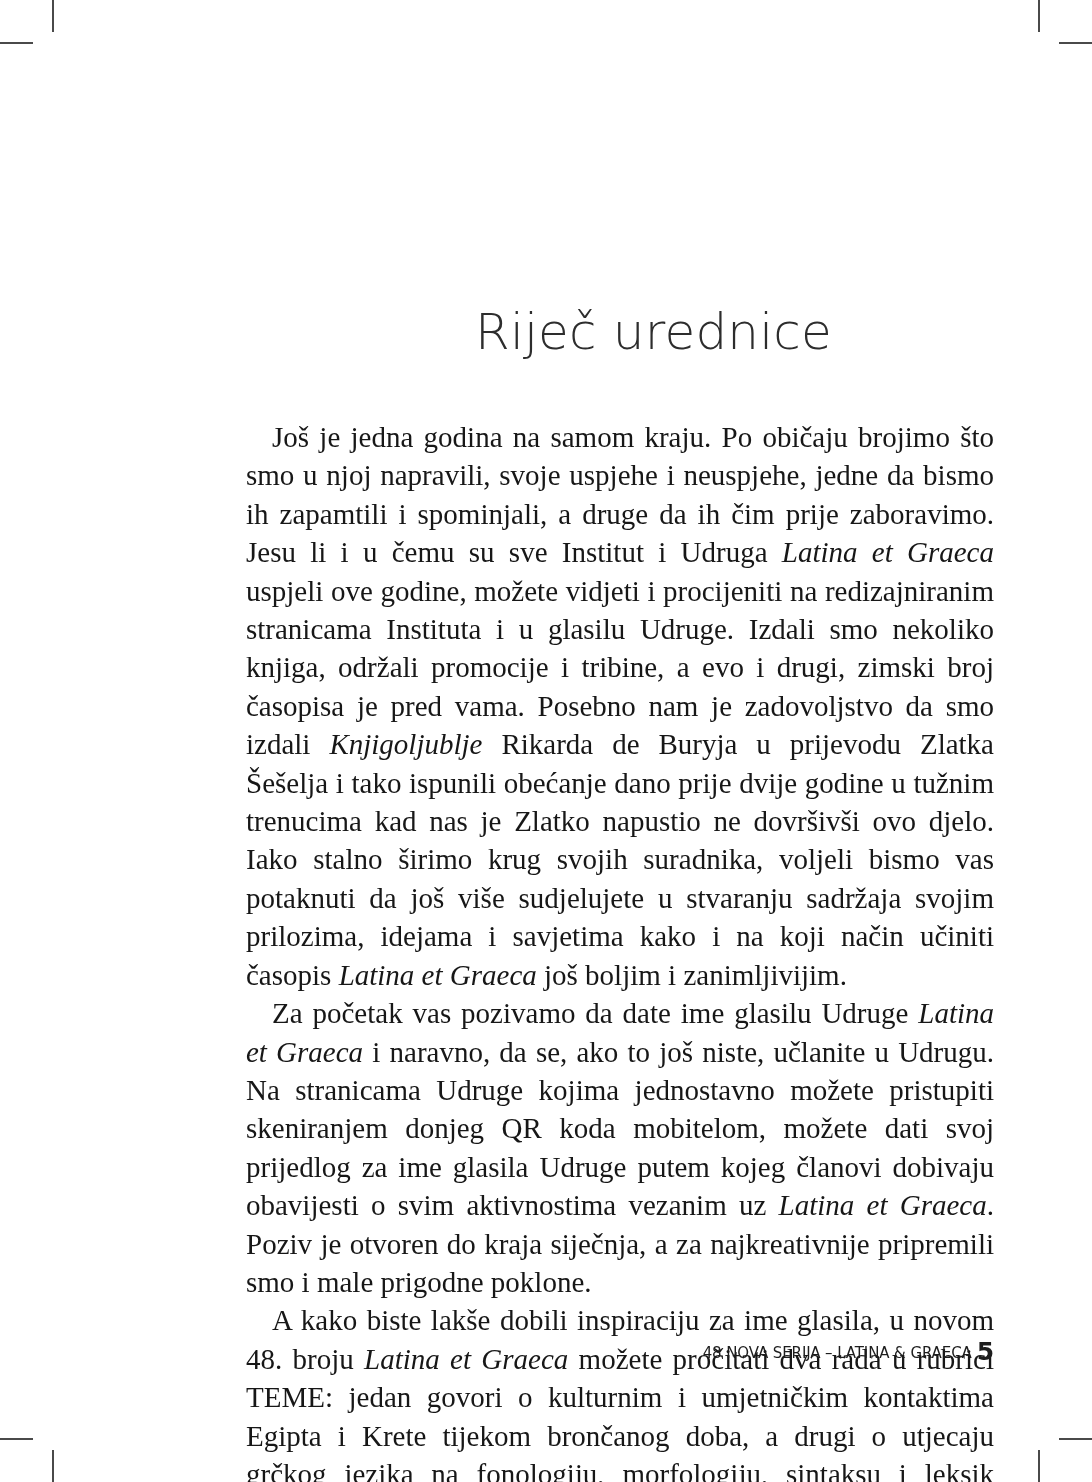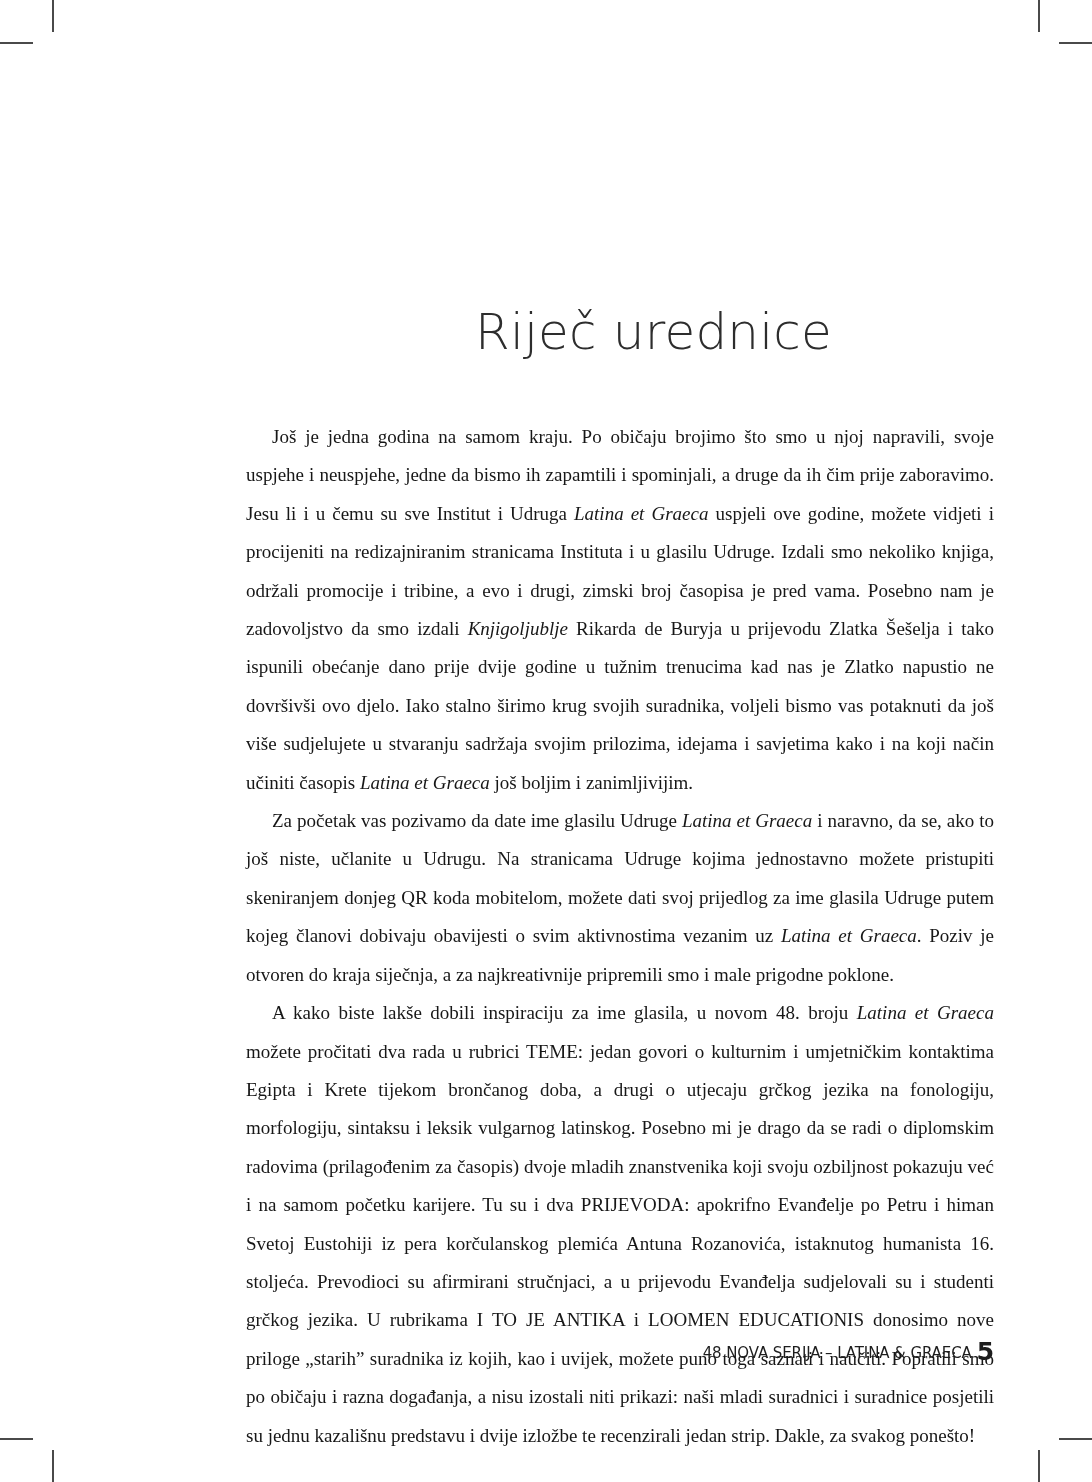--- a/index.html
+++ b/index.html
@@ -61,21 +61,21 @@
   #article-body {
     position: absolute;
     left: 0;
     top: 418px;
     width: 748px;
   }
 
   .para {
     margin: 0;
     font-family: "Liberation Serif", "DejaVu Serif", serif;
-    font-size: 19px;
+    font-size: 29px;
     line-height: 38.4px;
     color: #171717;
     text-align: justify;
     text-justify: inter-word;
     text-indent: 26px;
     -webkit-hyphens: none;
     hyphens: none;
   }
 
   .para em, .para i {

